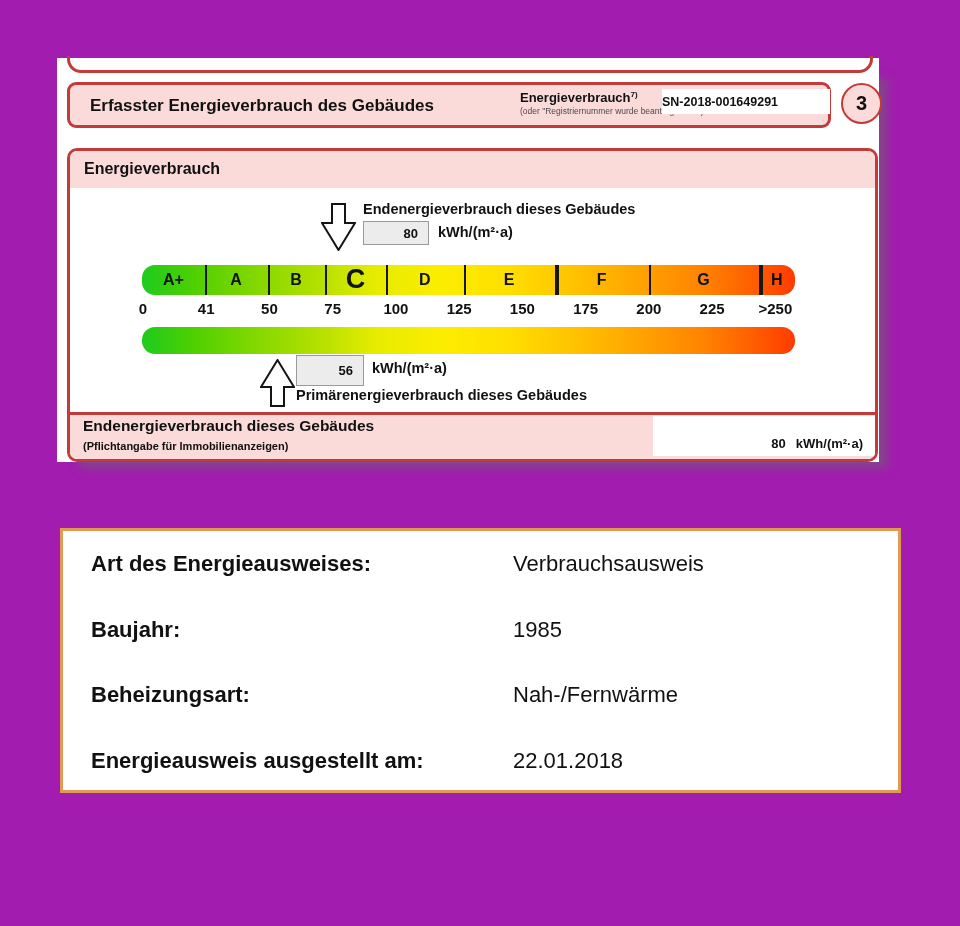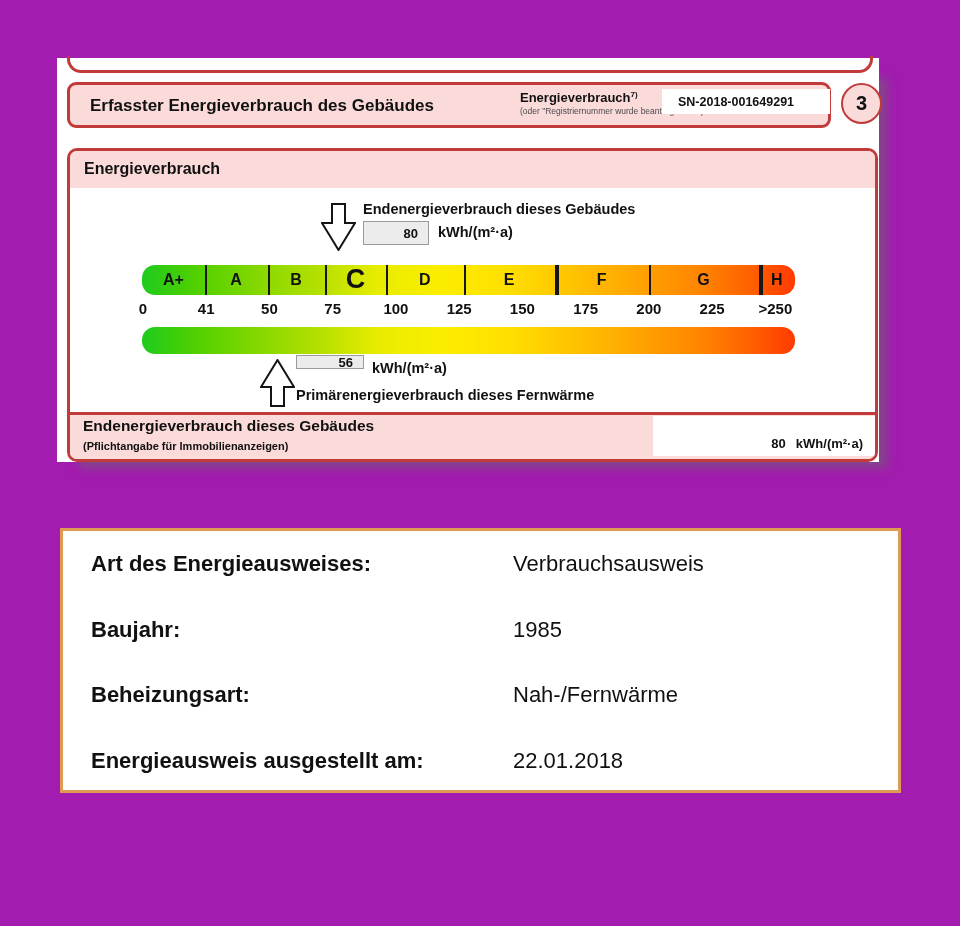--- a/index.html
+++ b/index.html
@@ -21,21 +21,21 @@
     border:3px solid var(--red);border-top:none;border-radius:0 0 14px 14px;}
 
   .header-bar{position:absolute;left:67px;top:82px;width:764px;height:46px;background:var(--pink);
     border:3px solid var(--red);border-radius:9px;}
   .hb-title{position:absolute;left:20px;top:11px;font-size:17px;font-weight:bold;white-space:nowrap;}
   .reg-block{position:absolute;left:450px;top:5px;}
   .reg-label{font-size:13px;font-weight:bold;}
   .reg-label sup{font-size:8px;font-weight:bold;}
   .reg-note{font-size:8.5px;color:#4a4a4a;margin-top:1px;white-space:nowrap;}
   .reg-box{position:absolute;left:592px;top:4px;width:168px;height:25px;background:#fff;
-    display:flex;align-items:center;padding-left:16px;font-size:12.5px;font-weight:bold;white-space:nowrap;}
+    display:flex;align-items:center;font-size:12.5px;font-weight:bold;white-space:nowrap;}
 
   .page-circle{position:absolute;left:841px;top:83px;width:41px;height:41px;background:var(--pink);
     border:2.5px solid var(--red);border-radius:50%;display:flex;align-items:center;justify-content:center;
     font-size:20px;font-weight:bold;}
 
   .main-box{position:absolute;left:67px;top:148px;width:811px;height:314px;background:#fff;
     border:3px solid var(--red);border-radius:10px;overflow:hidden;}
   .section-band{position:absolute;left:0;top:0;right:0;height:37px;background:var(--pink);padding-left:18px;}
   .section-title{position:absolute;left:14px;top:9px;font-size:16px;font-weight:bold;}
 
@@ -43,21 +43,21 @@
   .arrow-down{left:251px;top:52px;}
   .arrow-up{left:190px;top:208px;}
 
   .chart-label{position:absolute;font-size:14.5px;font-weight:bold;white-space:nowrap;}
   .end-label{left:293px;top:50px;}
   .primary-label{left:226px;top:236px;}
 
   .val-box{position:absolute;background:var(--greybox);border:1px solid #9a9a9a;font-size:13px;font-weight:bold;
     display:flex;align-items:center;justify-content:flex-end;padding-right:10px;}
   .v80{left:293px;top:70px;width:66px;height:24px;}
-  .v56{left:226px;top:204px;width:68px;height:14px;}
+  .v56{left:226px;top:204px;width:68px;height:31px;}
   .unit{position:absolute;font-size:14.5px;font-weight:bold;white-space:nowrap;}
   .u80{left:368px;top:73px;}
   .u56{left:302px;top:209px;}
 
   .scale-bar{position:absolute;left:72px;top:114px;width:653px;height:30px;border-radius:13px;background:var(--grad);}
   .divider{position:absolute;top:0;bottom:0;width:2px;background:#161616;}
   .divider.thick{width:4px;}
   .letter{position:absolute;top:0;height:30px;line-height:30px;transform:translateX(-50%);
     font-size:16px;font-weight:bold;}
   .letter.current{font-size:27px;line-height:28px;}
@@ -156,21 +156,21 @@
 
     <div class="grad-bar"></div>
 
     <svg class="arrow arrow-up" width="35" height="48" viewBox="0 0 35 48">
       <path d="M1 28 L17.5 1 L34 28 H24 V47 H11 V28 Z" fill="#ffffff" stroke="#141414" stroke-width="2"></path>
     </svg>
     <div class="val-box v56">
       <span>56</span>
     </div>
     <div class="unit u56">kWh/(m²·a)</div>
-    <div class="chart-label primary-label">Primärenergieverbrauch dieses Fernwärme</div>
+    <div class="chart-label primary-label">Primärenergieverbrauch dieses Gebäudes</div>
 
     <div class="footer-band">
       <div class="fb-label">Endenergieverbrauch dieses Gebäudes</div>
       <div class="fb-sub">(Pflichtangabe für Immobilienanzeigen)</div>
       <div class="fb-valuebox">
         <span>80</span>
         <span>kWh/(m²·a)</span>
       </div>
     </div>
   </div>

